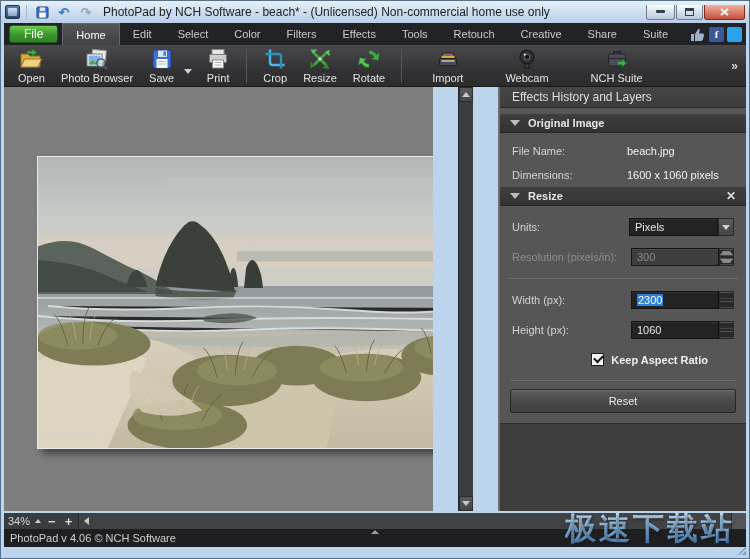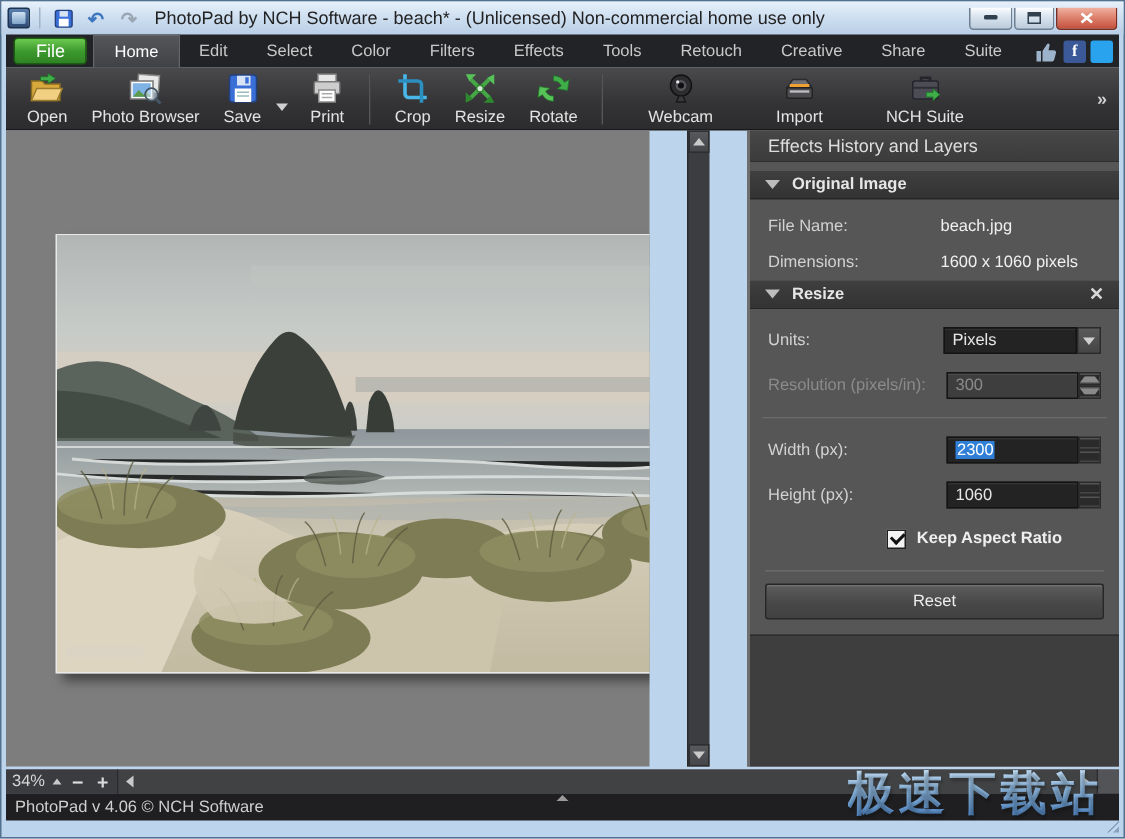--- a/index.html
+++ b/index.html
@@ -108,21 +108,21 @@
   .field .sel { background:#2f7fd6; color:#fff; padding:0 1px; }
   .field.dim { color:#8a8a8a; background:#3e3e3e; }
   .spin { width:15px; display:flex; flex-direction:column; }
   .spin div { flex:1; background:linear-gradient(#555,#434343); border:1px solid #2a2a2a;
               display:flex; align-items:center; justify-content:center; }
   .spin .tri-up { border-bottom-width:4px; border-left-width:3px; border-right-width:3px; }
   .spin .tri-dn { border-top-width:4px; border-left-width:3px; border-right-width:3px; }
   .ddbtn { width:16px; background:linear-gradient(#5a5a5a,#454545); border:1px solid #2a2a2a;
            display:flex; align-items:center; justify-content:center; }
   .hr { height:1px; background:#454545; border-bottom:1px solid #6a6a6a; margin:12px 8px 0 8px; }
-  .chkrow { display:flex; gap:7px; margin:14px 12px 0 auto; padding-right:26px;padding-left:33px; }
+  .chkrow { display:flex; align-items:center; gap:7px; margin:14px 12px 0 auto; padding-right:26px;padding-left:33px; }
   .chk { width:13px; height:13px; background:#f2f2f2; border:1px solid #1f1f1f; position:relative; }
   .chk::after { content:""; position:absolute; left:2px; top:1px; width:7px; height:4px;
                 border-left:2px solid #111; border-bottom:2px solid #111; transform:rotate(-45deg); }
   .chklabel { color:#efefef; font-weight:bold; }
   .reset-wrap { margin:14px 10px 0 10px; border-top:1px solid #6a6a6a; padding-top:8px; }
   .reset-btn { width:100%; height:24px; background:linear-gradient(#5d5d5d,#484848 55%,#414141);
                border:1px solid #272727; box-shadow:inset 0 1px 0 rgba(255,255,255,.12);
                border-radius:2px; color:#ececec; font-size:11px;
                display:flex; align-items:center; justify-content:center; }
   .p-rest { flex:1; background:#3e3e3e; border-top:1px solid #2d2d2d; margin-top:10px; }
@@ -308,36 +308,36 @@
       <svg class="ticon" viewBox="0 0 24 24">
         <path d="M12 3.5 a8.5 8.5 0 0 1 7.4 4.3 l3-1.8 -1 7.3 -7.2-1.2 3-1.8 a5.5 5.5 0 0 0-5.2-3.3z" fill="#3fae49" stroke="#1f7228" stroke-width=".5"></path>
         <path d="M12 3.5 a8.5 8.5 0 0 1 7.4 4.3 l3-1.8 -1 7.3 -7.2-1.2 3-1.8 a5.5 5.5 0 0 0-5.2-3.3z" fill="#57c257" stroke="#1f7228" stroke-width=".5" transform="rotate(180 12 12)"></path>
       </svg>
       <span class="tlabel">Rotate</span>
     </div>
     <div class="tsep"></div>
     <div class="t-right">
       <div class="tbtn">
         <svg class="ticon" viewBox="0 0 24 24">
+          <path d="M4 11 l3.5-5 h9 L20 11z" fill="#6f6f73" stroke="#2a2a2e"></path>
+          <rect x="5.5" y="9" width="13" height="2.6" fill="#f0a030"></rect>
+          <rect x="3.5" y="11.5" width="17" height="7" rx="1" fill="#4c4c50" stroke="#222"></rect>
+          <rect x="5.5" y="13.2" width="13" height="1.6" fill="#d8d8dc" opacity=".8"></rect>
+        </svg>
+        <span class="tlabel">Import</span>
+      </div>
+      <div class="tbtn">
+        <svg class="ticon" viewBox="0 0 24 24">
           <circle cx="12" cy="10" r="7" fill="#2d2d2f" stroke="#111"></circle>
           <circle cx="12" cy="10" r="3.6" fill="#55555a"></circle>
           <circle cx="12" cy="10" r="2" fill="#101012"></circle>
           <circle cx="9.8" cy="7.6" r="1.1" fill="#e8e8ec"></circle>
           <path d="M9 21 h6 l-1.6-4.2 h-2.8z" fill="#39393d" stroke="#18181a"></path>
         </svg>
         <span class="tlabel">Webcam</span>
-      </div>
-      <div class="tbtn">
-        <svg class="ticon" viewBox="0 0 24 24">
-          <path d="M4 11 l3.5-5 h9 L20 11z" fill="#6f6f73" stroke="#2a2a2e"></path>
-          <rect x="5.5" y="9" width="13" height="2.6" fill="#f0a030"></rect>
-          <rect x="3.5" y="11.5" width="17" height="7" rx="1" fill="#4c4c50" stroke="#222"></rect>
-          <rect x="5.5" y="13.2" width="13" height="1.6" fill="#d8d8dc" opacity=".8"></rect>
-        </svg>
-        <span class="tlabel">Import</span>
       </div>
       <div class="tbtn">
         <svg class="ticon" viewBox="0 0 24 24">
           <rect x="3.5" y="7" width="17" height="12" rx="1.5" fill="#4c4c56" stroke="#24242c"></rect>
           <path d="M9 7 v-2.2 h6 V7" fill="none" stroke="#24242c" stroke-width="1.6"></path>
           <path d="M3.5 11.5 h17" stroke="#2e2e36" stroke-width="1.2"></path>
           <path d="M12.5 14.5 h4.5 v-2.4 l4.5 4 -4.5 4 v-2.4 h-4.5z" fill="#3fae49" stroke="#1f7228" stroke-width=".6"></path>
         </svg>
         <span class="tlabel">NCH Suite</span>
       </div>

